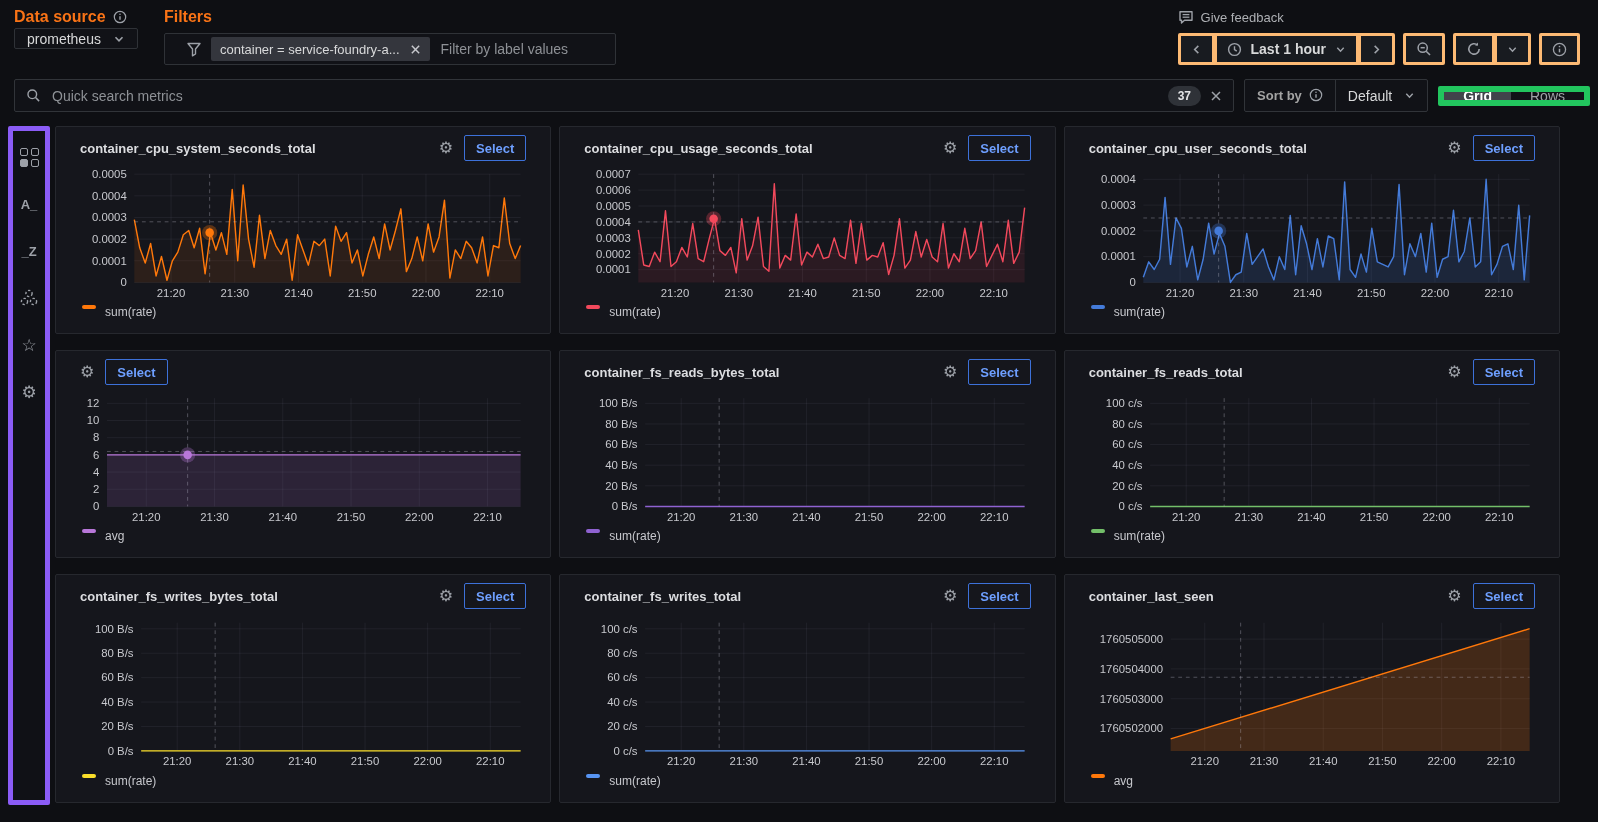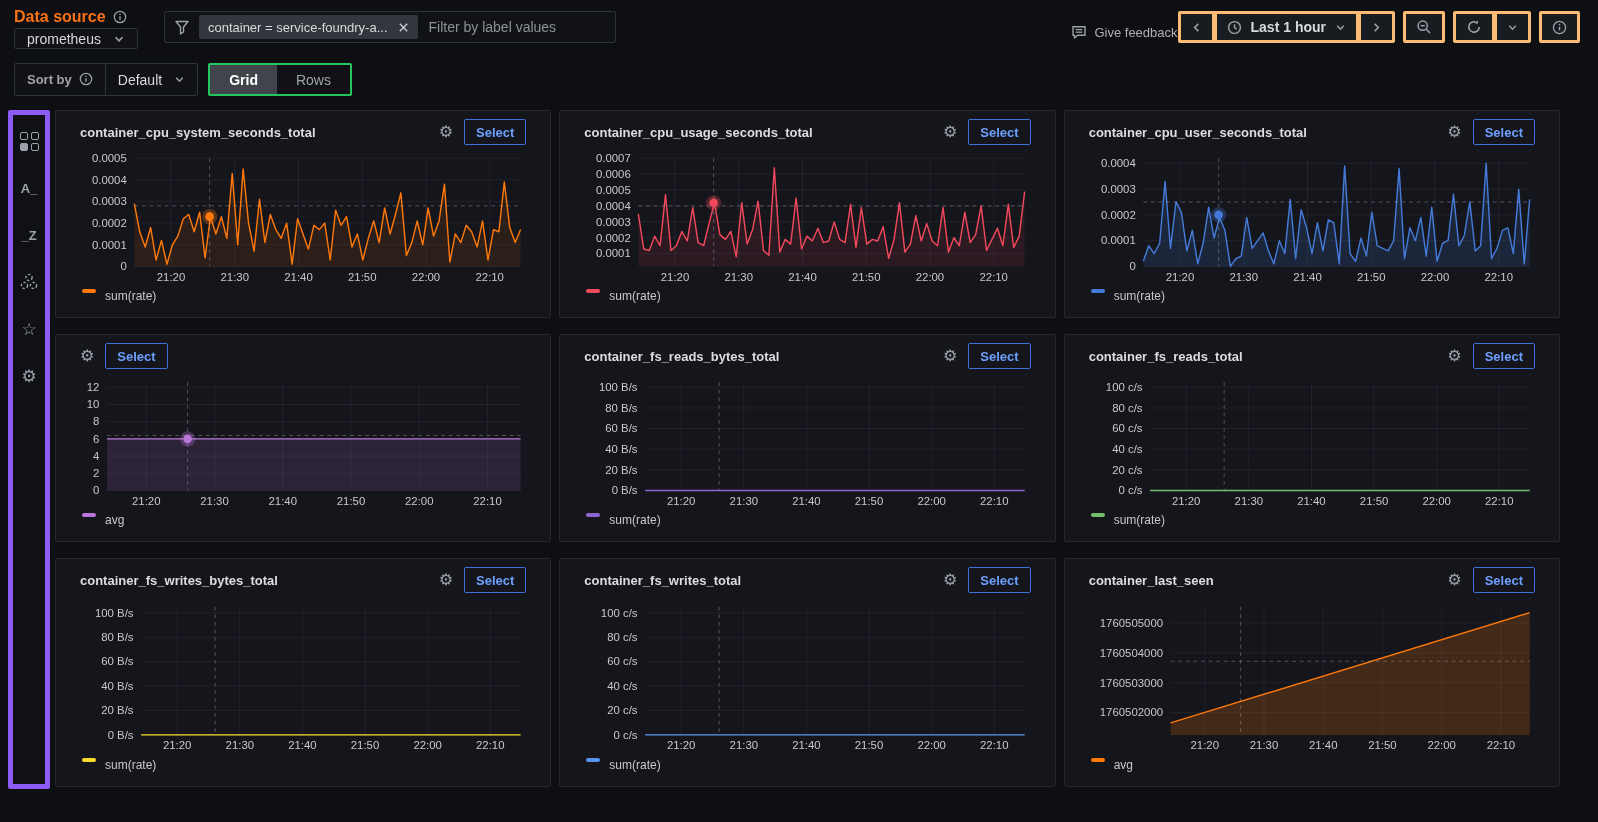--- a/index.html
+++ b/index.html
@@ -6,41 +6,41 @@
   html,body{margin:0;padding:0}
   body{width:1598px;height:822px;background:#0e0f13;color:#d8d9da;
        font-family:"Liberation Sans","DejaVu Sans",sans-serif;overflow:hidden}
   button{font-family:inherit}
   
   .topbar{display:flex;align-items:flex-start;padding:6px 18px 0 14px}
   .field-label{font-size:16px;font-weight:700;color:#f97316;display:flex;gap:7px;align-items:center;height:22px}
   .icon{color:#9da1a8;display:inline-flex;align-items:center}
   .ds-select{height:21px;border:1px solid #2f3237;border-radius:2px;display:flex;align-items:center;gap:12px;padding:0 12px;font-size:14px;background:#111217;cursor:pointer;color:#d8d9da}
   .filters-block{margin-left:26px}
-  .filters-input{margin-top:5px;height:32px;border:1px solid #2f3237;border-radius:2px;display:flex;align-items:center;padding:0 9px;gap:9px;width:452px;background:#111217}
+  .filters-input{margin-top:5px;height:32px;border:1px solid #2f3237;border-radius:2px;display:flex;align-items:center;padding:0 21px;gap:9px;width:452px;background:#111217}
   .chip{background:#34363d;border-radius:2px;height:24px;display:flex;align-items:center;gap:10px;padding:0 9px;font-size:13px;color:#d8d9da;white-space:nowrap;cursor:default}
   .chip .x{cursor:pointer;color:#c7c8cd}
   input{background:transparent;border:none;outline:none;color:#d8d9da;font-size:14px;flex:1;min-width:0}
   input::placeholder{color:#8e9196}
-  .right{margin-left:auto;display:flex;flex-direction:row;align-items:flex-end}
+  .right{margin-left:auto;display:flex;flex-direction:column;}
   .feedback{display:flex;gap:7px;align-items:center;font-size:13px;color:#aeb0b4;height:22px;cursor:pointer}
   .time-row{margin-top:5px;display:flex;gap:8px;align-items:center}
   .tbtn{height:32px;background:#181b20;border:3px solid #fdba74;color:#d8d9da;display:flex;align-items:center;gap:9px;padding:0 10px;font-size:14px;font-weight:700;border-radius:2px;cursor:pointer}
   .btn-group{display:flex}
   .btn-group .tbtn{border-radius:0;margin-left:-1px}
   .btn-group .tbtn:first-child{border-radius:2px 0 0 2px;margin-left:0}
   .btn-group .tbtn:last-child{border-radius:0 2px 2px 0}
   
   .searchrow{display:flex;align-items:center;margin:14px 8px 0 14px;gap:10px}
   .search-box{flex:1;height:33px;border:1px solid #313439;border-radius:2px;display:flex;align-items:center;padding:0 11px;gap:9px;background:#111217}
   .badge{background:#2f3238;border-radius:11px;padding:3px 10px;font-size:12px;font-weight:700;color:#e3e4e6}
   .sort-group{display:flex;align-items:center;height:33px;border:1px solid #313439;border-radius:2px;background:#111217}
   .sort-label{padding:0 12px;font-size:13px;font-weight:700;display:flex;gap:7px;align-items:flex-start;color:#a3a3a3}
   .sort-value{height:100%;display:flex;align-items:center;gap:12px;padding:0 12px;border-left:1px solid #313439;font-size:14px;cursor:pointer}
-  .toggle{display:flex;height:33px;border:2px solid #22c55e;border-radius:2px;overflow:hidden;background:#111217}
+  .toggle{display:flex;height:20px;border:6px solid #22c55e;border-radius:2px;overflow:hidden;background:#111217}
   .toggle .opt{padding:0 19px;display:flex;align-items:center;font-size:14px;color:#9fa2a7;cursor:pointer;background:transparent;border:none}
   .toggle .opt.active{background:#41444b;color:#fff;font-weight:700}
   
   .content{display:flex;padding:14px 38px 0 8px;gap:5px}
   .sidebar{width:42px;height:679px;border:5px solid #8b5cf6;border-radius:2px;display:flex;flex-direction:column;align-items:center;padding-top:14px;gap:23px;background:#101116;flex:none}
   .sb-icon{width:24px;height:24px;display:flex;align-items:center;justify-content:center;color:#9da1a8;font-size:17px;cursor:pointer;font-weight:700}
   .sb-text{font-size:13px;letter-spacing:0}
   .gridicon{display:grid;grid-template-columns:8px 8px;grid-template-rows:8px 8px;gap:3px}
   .gridicon i{border:1.5px solid #9da1a8;border-radius:2px}
   .gridicon i.fill{background:#9da1a8}
@@ -75,20 +75,23 @@
       <span>prometheus</span>
       <span class="icon">
         <svg width="12" height="12" viewBox="0 0 12 12">
             <path d="M2.5 4.2l3.5 3.6 3.5-3.6" fill="none" stroke="currentColor" stroke-width="1.6"></path>
           </svg>
       </span>
     </div>
   </div>
 
   <div class="filters-block">
+    <div class="field-label">
+      <span>Filters</span>
+    </div>
     <div class="filters-input">
       <span class="icon">
         <svg width="16" height="16" viewBox="0 0 16 16">
             <path d="M2 2.5h12L9.5 8v5l-3 1.8V8L2 2.5z" fill="none" stroke="currentColor" stroke-width="1.4" stroke-linejoin="round"></path>
           </svg>
       </span>
       <span class="chip">
         <span>container = service-foundry-a...</span>
         <span class="x icon">
           <svg width="11" height="11" viewBox="0 0 12 12">
@@ -175,20 +178,35 @@
               <line x1="8" y1="7.2" x2="8" y2="11" stroke="currentColor" stroke-width="1.6"></line>
               <circle cx="8" cy="4.8" r="0.9" fill="currentColor"></circle>
             </svg>
         </span>
       </button>
     </div>
   </div>
 </div>
 
 <div class="searchrow">
+  <div class="search-box">
+    <span class="icon">
+      <svg width="15" height="15" viewBox="0 0 16 16">
+          <circle cx="6.7" cy="6.7" r="4.6" fill="none" stroke="currentColor" stroke-width="1.5"></circle>
+          <line x1="10.2" y1="10.2" x2="14" y2="14" stroke="currentColor" stroke-width="1.6"></line>
+        </svg>
+    </span>
+    <input placeholder="Quick search metrics" style="">
+    <span class="badge">37</span>
+    <span class="icon">
+      <svg width="12" height="12" viewBox="0 0 12 12">
+          <path d="M2 2l8 8M10 2l-8 8" stroke="currentColor" stroke-width="1.5"></path>
+        </svg>
+    </span>
+  </div>
   <div class="sort-group">
     <span class="sort-label">
       <span>Sort by</span>
       <span class="icon">
         <svg width="14" height="14" viewBox="0 0 16 16">
             <circle cx="8" cy="8" r="6.5" fill="none" stroke="currentColor" stroke-width="1.4"></circle>
             <line x1="8" y1="7.2" x2="8" y2="11" stroke="currentColor" stroke-width="1.6"></line>
             <circle cx="8" cy="4.8" r="0.9" fill="currentColor"></circle>
           </svg>
       </span>

